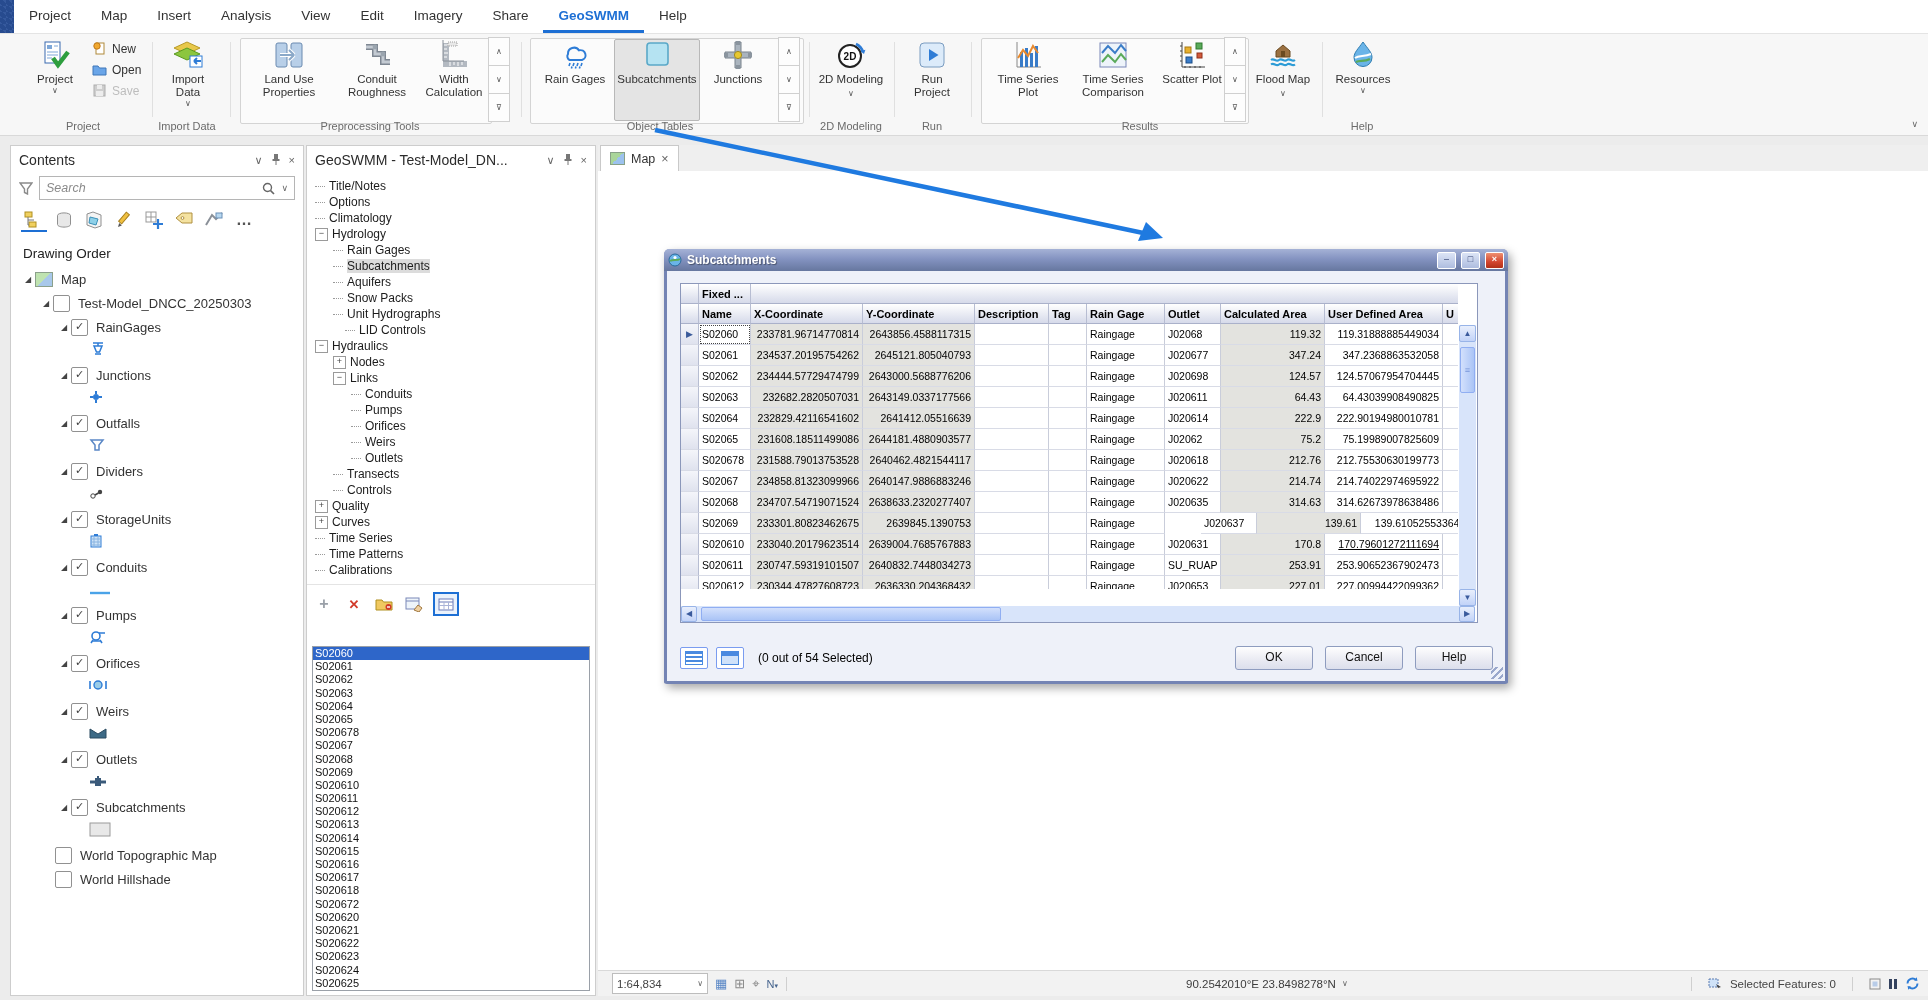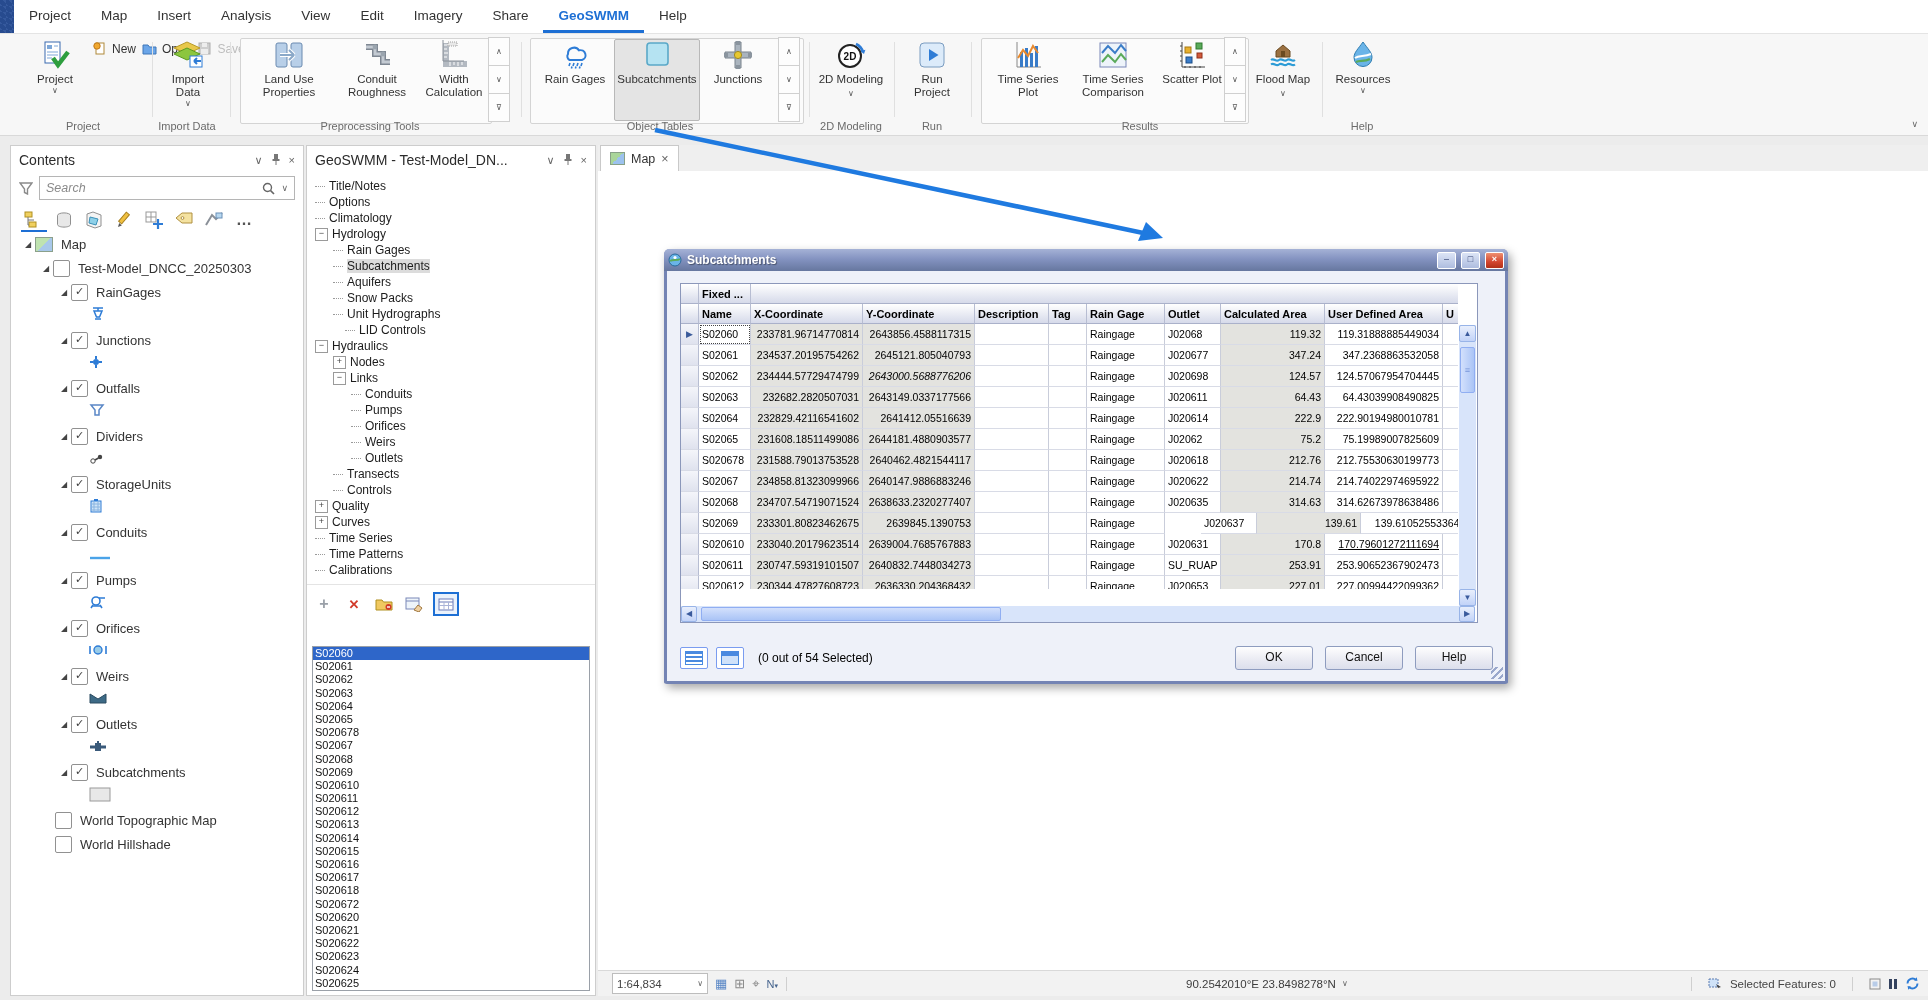--- a/index.html
+++ b/index.html
@@ -10,21 +10,21 @@
   .tab{padding:0 15px;line-height:32px;font-size:13.5px;color:#333;cursor:default;}
   .tab.active{color:#1d6fd4;box-shadow:inset 0 -3px 0 #1d6fd4;font-weight:bold;}
   
   #ribbon{position:absolute;left:0;top:34px;width:100%;height:101px;background:#f7f7f7;border-bottom:1px solid #d9d9d9;}
   .rsep{position:absolute;top:8px;bottom:18px;width:1px;background:#e0e0e0;}
   .grp-label{position:absolute;bottom:3px;font-size:11px;color:#6b6b6b;transform:translateX(-50%);white-space:nowrap;}
   .bigbtn{position:absolute;top:5px;height:80px;display:flex;flex-direction:column;align-items:center;justify-content:flex-start;text-align:center;font-size:11.5px;color:#333;border:1px solid transparent;border-radius:2px;}
   .bigbtn .lbl{margin-top:3px;line-height:13px;white-space:pre-line;}
   .bigbtn.active{background:#e4e4e4;border-color:#b8b8b8;}
   .chev{font-size:8px;color:#555;}
-  .smallstack{position:absolute;top:7px;display:flex;flex-direction:row;gap:6px;}
+  .smallstack{position:absolute;top:7px;display:flex;flex-direction:column;gap:6px;}
   .smallbtn{display:flex;align-items:center;gap:5px;font-size:12px;color:#333;}
   .smallbtn.disabled{color:#a5a5a5;filter:grayscale(1);opacity:.7;}
   .boxgrp{position:absolute;top:4px;height:84px;border:1px solid #d4d4d4;border-radius:2px;background:#fbfbfb;}
   .arrcol{position:absolute;top:4px;width:22px;height:84px;display:flex;flex-direction:column;}
   .arrbtn{flex:1;border:1px solid #d0d0d0;background:#fdfdfd;font-size:8px;color:#555;display:flex;align-items:center;justify-content:center;margin-top:-1px;}
   #ribbon-collapse{position:absolute;right:10px;bottom:6px;font-size:9px;color:#666;}
   
   .panel{position:absolute;top:145px;bottom:4px;background:#ffffff;border:1px solid #cdcdcd;}
   #contents-panel{left:10px;width:292px;}
   #gs-panel{left:306px;width:288px;}
@@ -404,20 +404,21 @@
           </svg>
         </span>
       <span class="ct-ic">
           <svg width="20" height="18" viewBox="0 0 20 18">
             <path d="M2 14l6-10 4 4 6-6" stroke="#8a9098" stroke-width="2" fill="none"></path>
             <rect x="12" y="2" width="6" height="5" fill="#b8d8f0" stroke="#6a90b8"></rect>
           </svg>
         </span>
       <span class="ct-ic" style="font-weight:bold;color:#555;">…</span>
     </div>
+    <div id="ct-section">Drawing Order</div>
     <div id="ct-tree">
         <div class="ct-row" style="padding-left: 10px;">
           <span class="exp">◢</span>
           <span class="mapthumb"></span>
           <span>Map</span>
         </div>
         <div class="ct-row" style="padding-left: 28px;">
           <span class="exp">◢</span>
           <span class="cb"></span>
           <span>Test-Model_DNCC_20250303</span>
@@ -831,21 +832,21 @@
             <span class="tc" style="width: 78px;">Raingage</span>
             <span class="tc" style="width: 56px;">J020677</span>
             <span class="tc gray r" style="width: 104px;">347.24</span>
             <span class="tc r" style="width: 118px;">347.2368863532058</span>
             <span class="tc" style="width: 40px;"></span>
           </div>
           <div class="trow">
             <span class="tc rh" style="width: 18px;"></span>
             <span class="tc" style="width: 52px;">S02062</span>
             <span class="tc gray r" style="width: 112px;">234444.57729474799</span>
-            <span class="tc gray r" style="width: 112px; font-style: italic;">2643000.5688776206</span>
+            <span class="tc gray r" style="width: 112px;">2643000.5688776206</span>
             <span class="tc" style="width: 74px;"></span>
             <span class="tc" style="width: 38px;"></span>
             <span class="tc" style="width: 78px;">Raingage</span>
             <span class="tc" style="width: 56px;">J020698</span>
             <span class="tc gray r" style="width: 104px;">124.57</span>
             <span class="tc r" style="width: 118px;">124.57067954704445</span>
             <span class="tc" style="width: 40px;"></span>
           </div>
           <div class="trow">
             <span class="tc rh" style="width: 18px;"></span>

